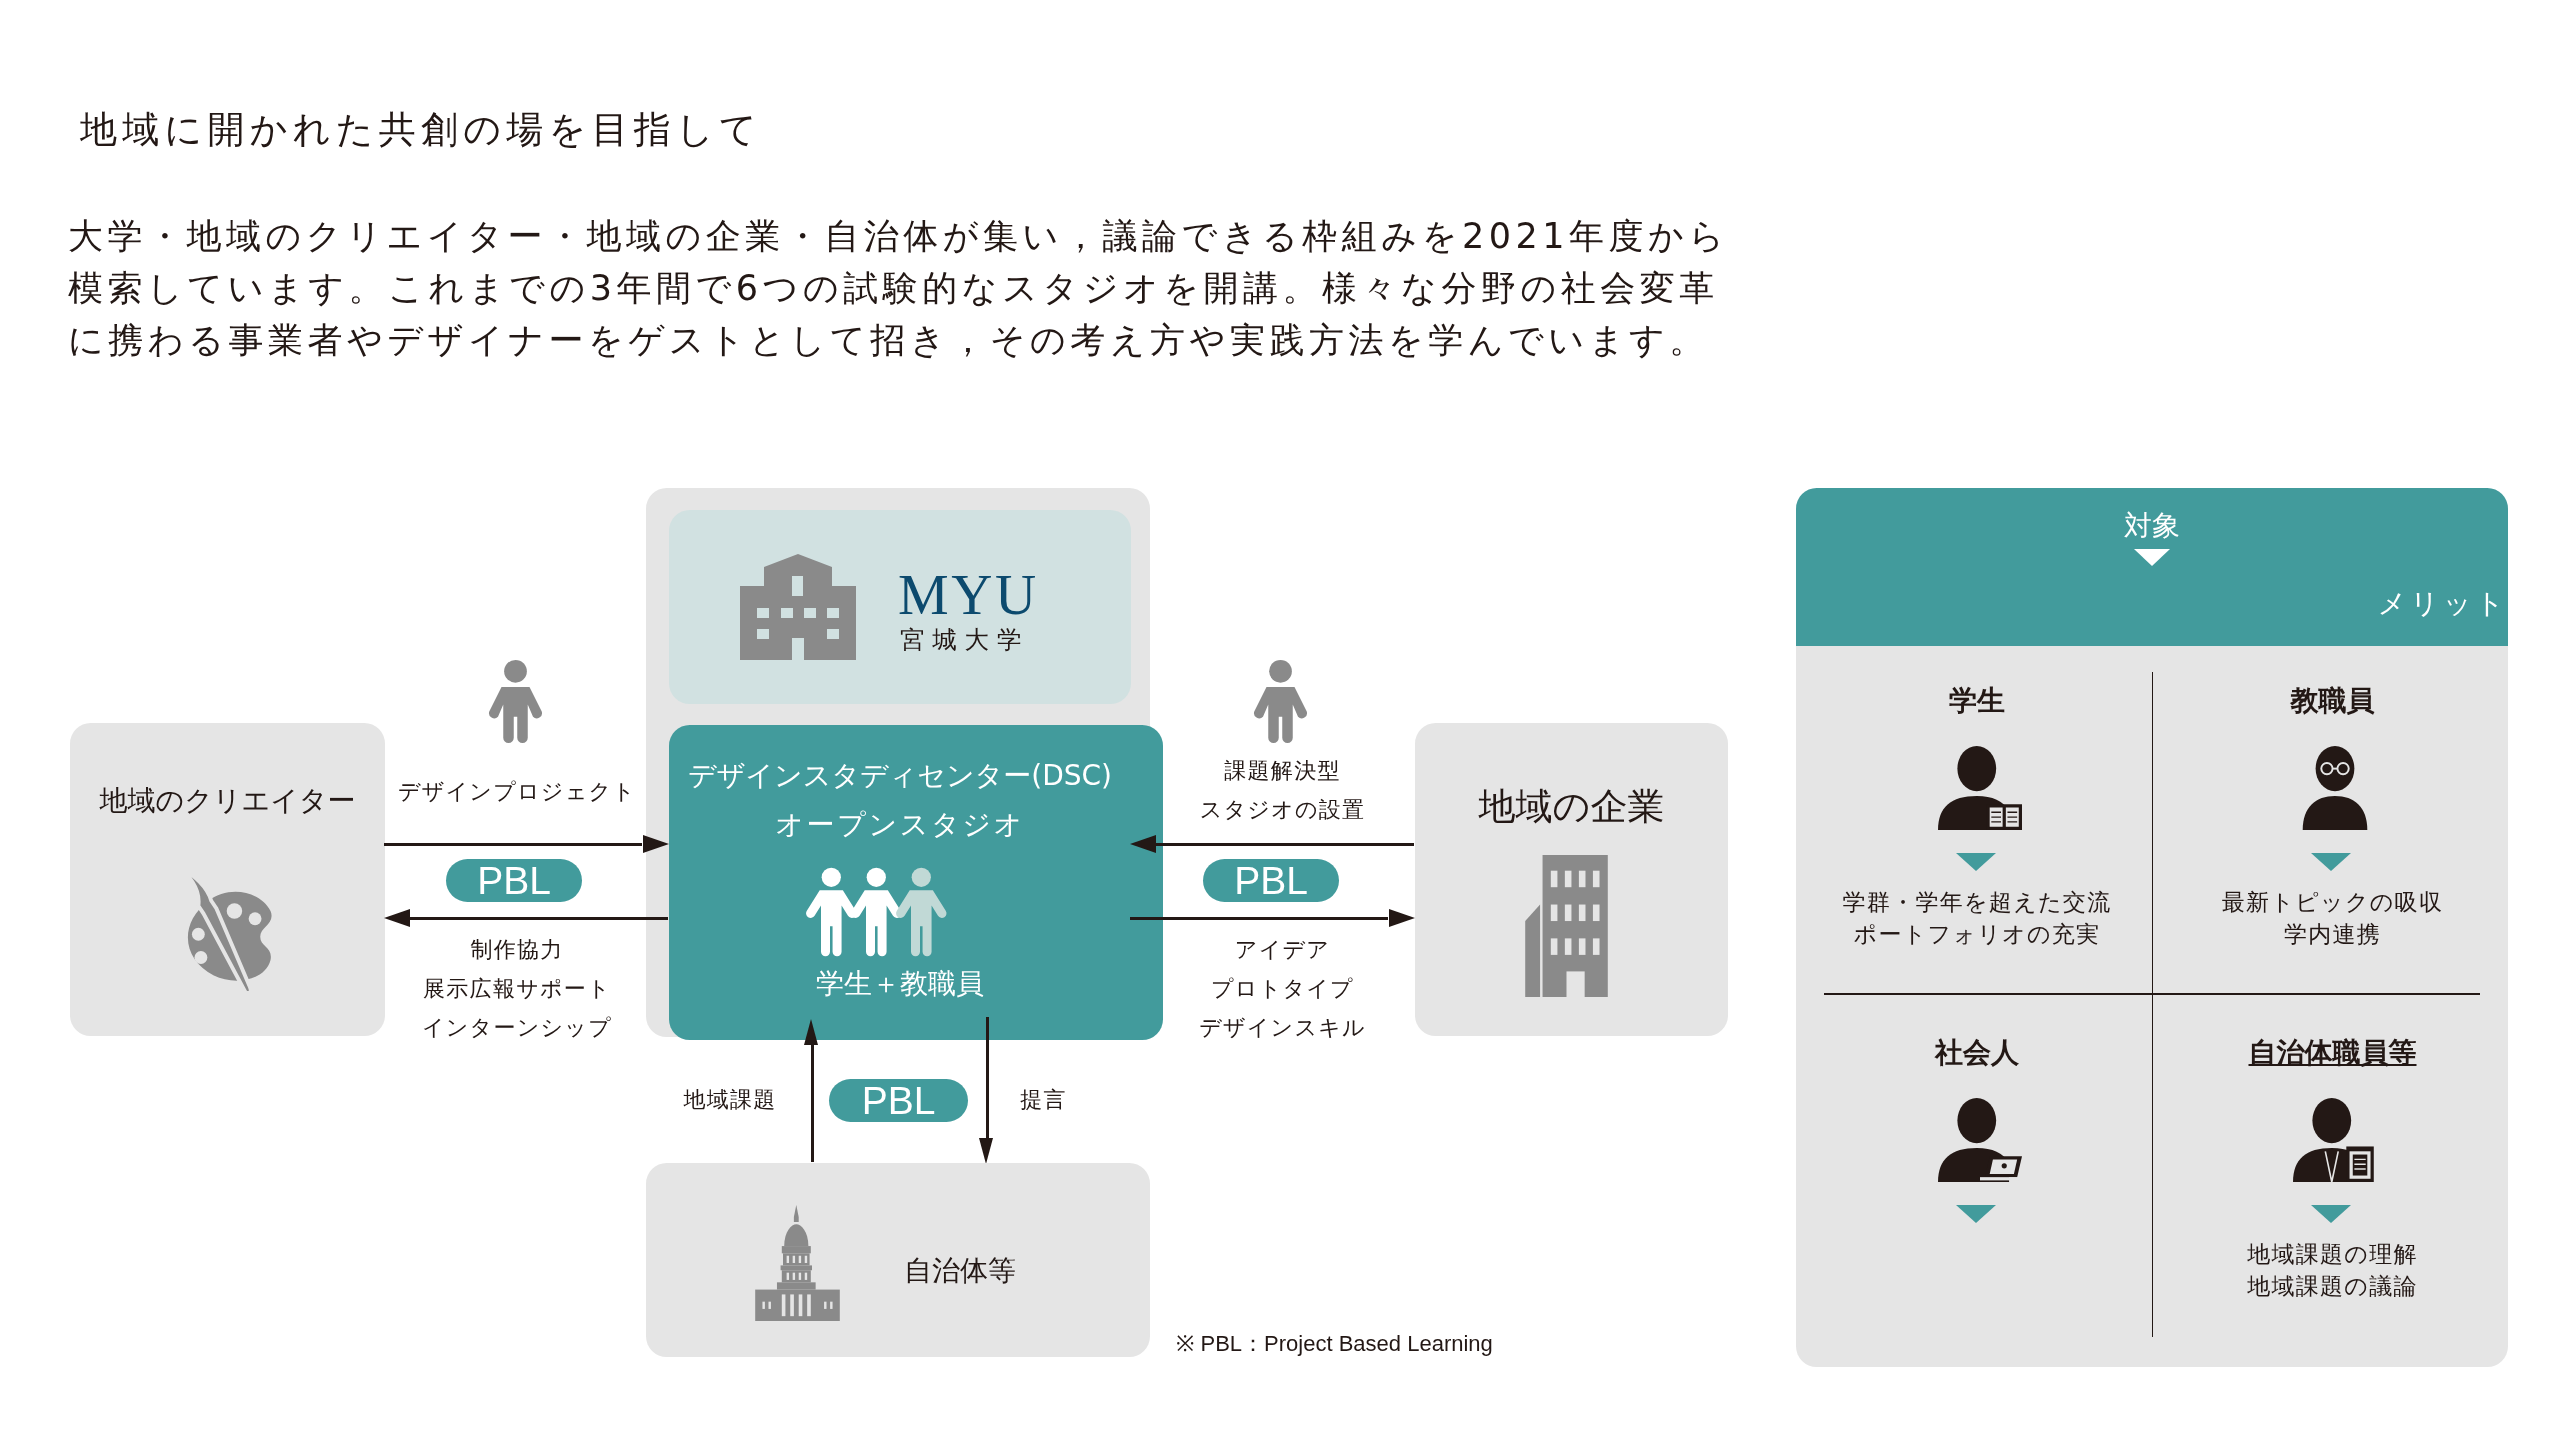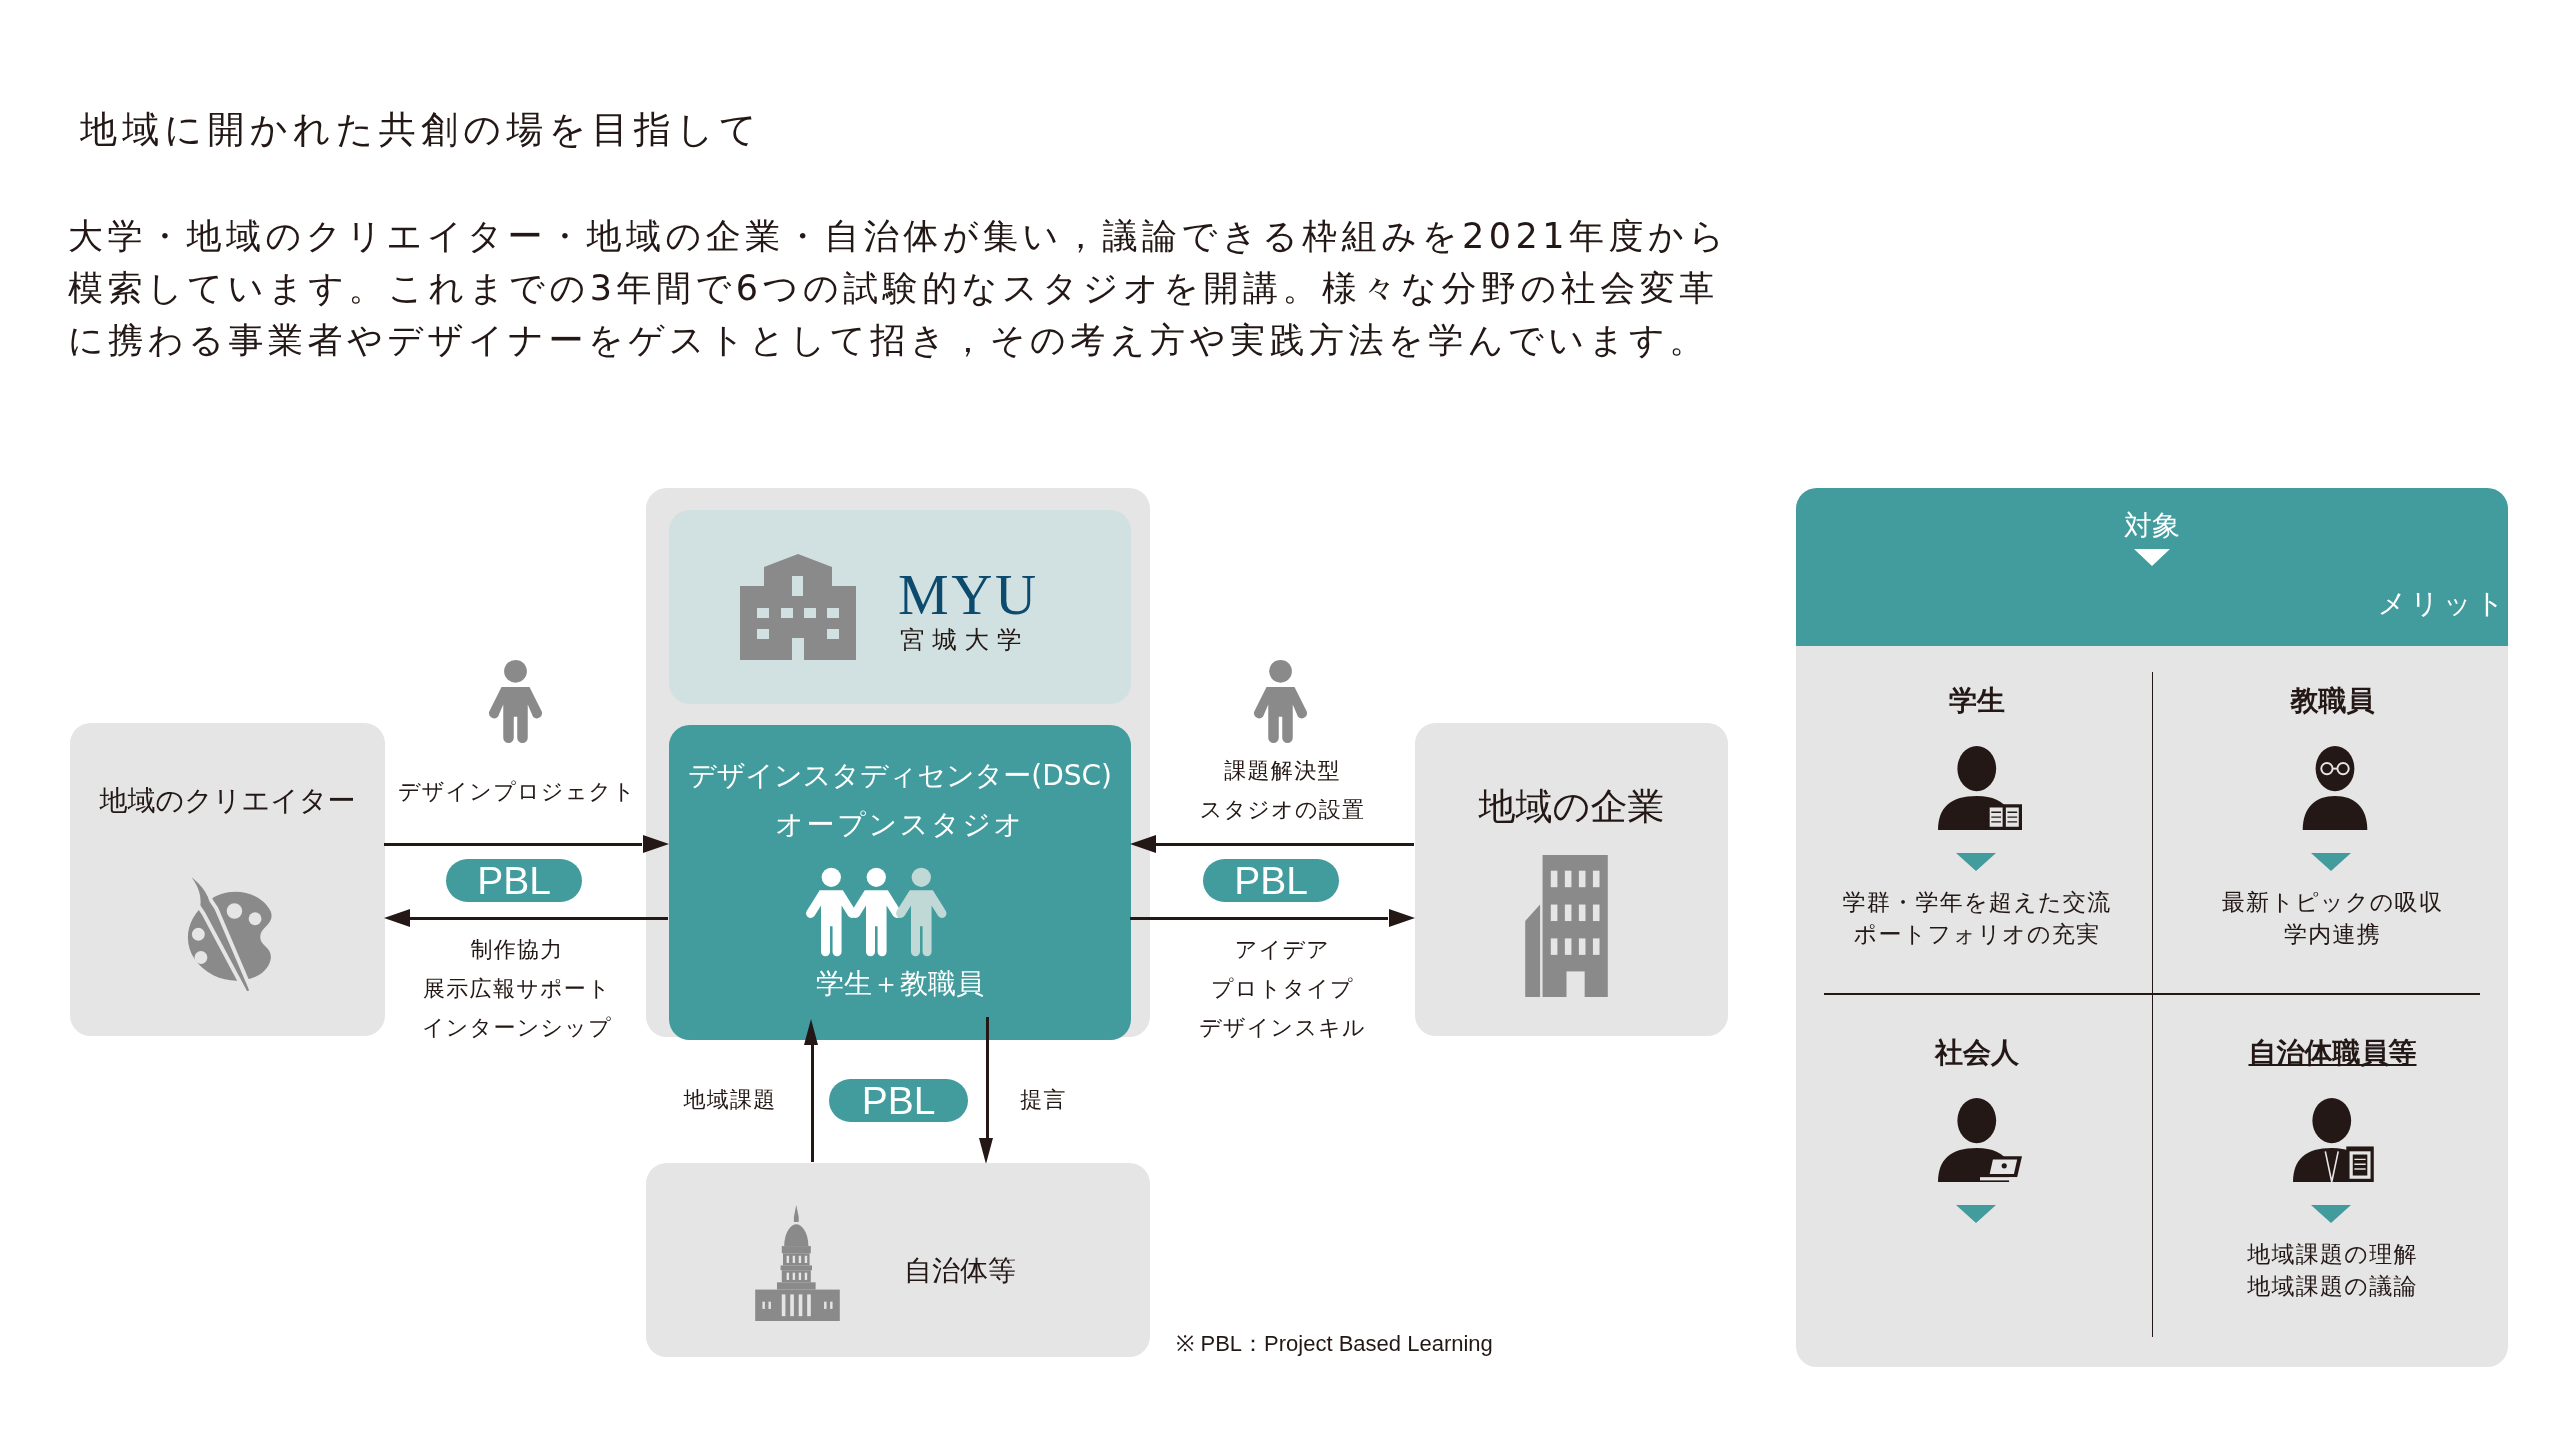--- a/index.html
+++ b/index.html
@@ -49,21 +49,21 @@
     <rect x="64" y="54" width="12" height="10" fill="#d1e1e1"></rect>
     <rect x="87" y="54" width="12" height="10" fill="#d1e1e1"></rect>
     <rect x="17" y="75" width="12" height="10" fill="#d1e1e1"></rect>
     <rect x="87" y="75" width="12" height="10" fill="#d1e1e1"></rect>
     <rect x="52" y="84" width="12" height="22" fill="#d1e1e1"></rect>
   </svg>
   <div class="abs" style="left:229px; top:52px; font-family:'Liberation Serif',serif; font-size:57px; letter-spacing:2.6px; color:#0c4a6e;">MYU</div>
   <div class="abs" style="left:231px; top:113px; font-size:24.5px; letter-spacing:7.8px; color:#231815;">宮城大学</div>
 </div>
 
-<div class="box teal" style="left:669px; top:725px; width:462px; height:315px; color:#fff;">
+<div class="box teal" style="left:669px; top:725px; width:462px; height:315px; color:#fff;padding-left:32px;">
   <div class="label" style="left:0; width:462px; top:32px; font-size:28px;">デザインスタディセンター(DSC)</div>
   <div class="label" style="left:0; width:462px; top:81px; font-size:28px; letter-spacing:2.6px;">オープンスタジオ</div>
   <svg class="abs" style="left:136px; top:142px;" width="194" height="90" viewBox="0 0 300 140">
     <g fill="#ffffff">
       <circle cx="40" cy="16" r="15"></circle>
       <path d="M22 36 H58 L78 68 a7 7 0 0 1 -12 8 L56 60 V132 a7 7 0 0 1 -14 0 V92 H38 V132 a7 7 0 0 1 -14 0 V60 L14 76 a7 7 0 0 1 -12 -8 Z"></path>
       <circle cx="110" cy="16" r="15"></circle>
       <path d="M92 36 H128 L148 68 a7 7 0 0 1 -12 8 L126 60 V132 a7 7 0 0 1 -14 0 V92 H108 V132 a7 7 0 0 1 -14 0 V60 L84 76 a7 7 0 0 1 -12 -8 Z"></path>
     </g>
     <g fill="#c1d9d6">

